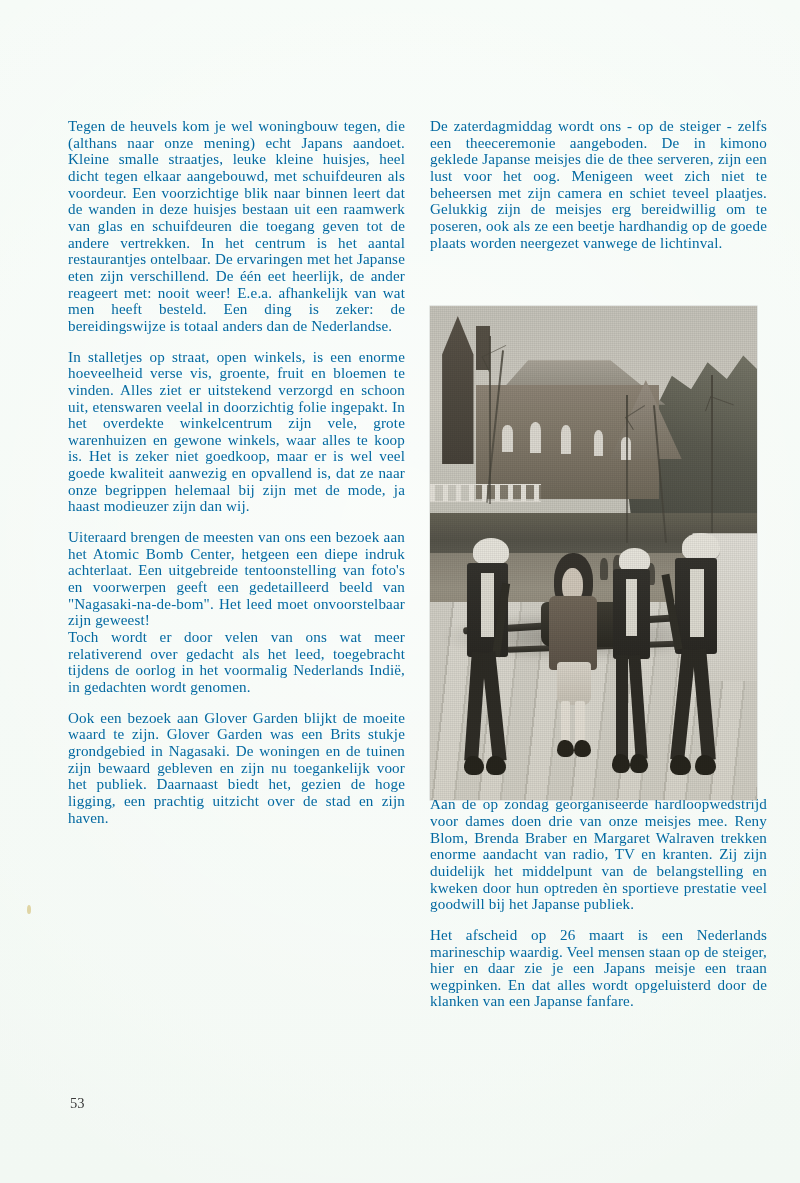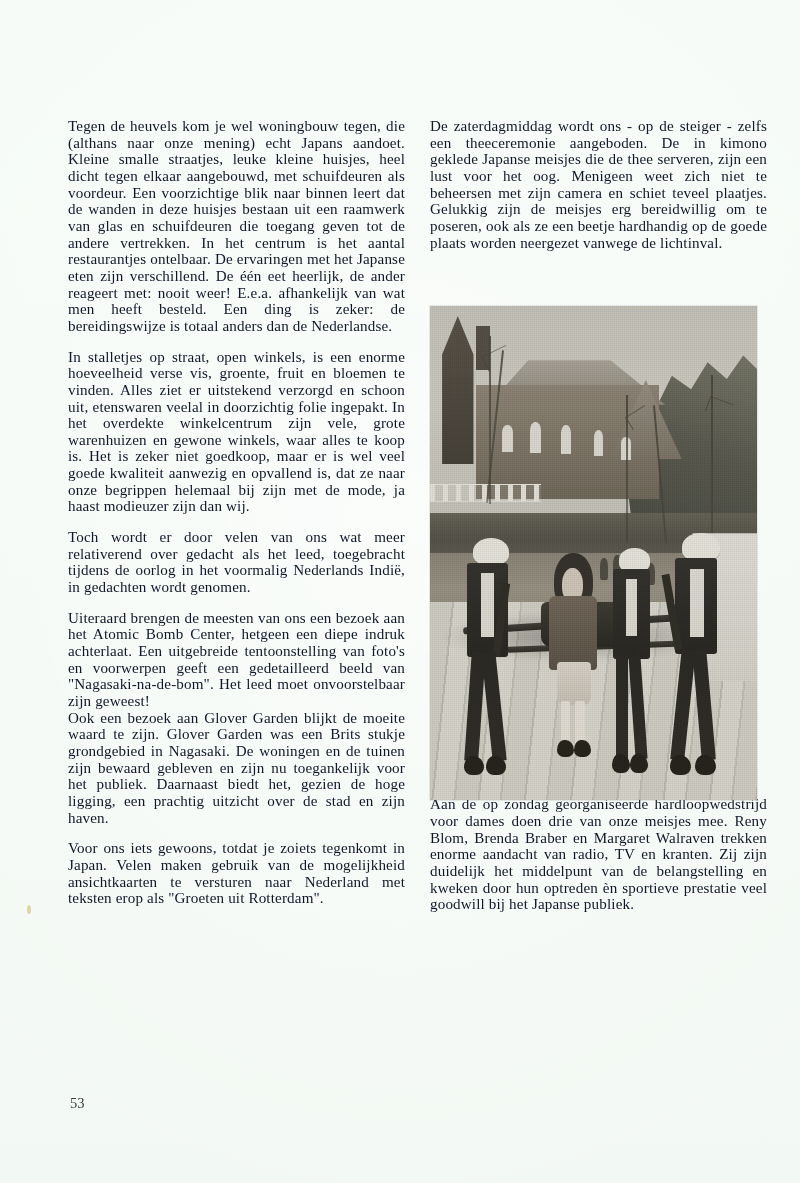--- a/index.html
+++ b/index.html
@@ -42,21 +42,21 @@
   .col-left  { left: 0; }
   .col-right { left: 362px; }
 
   p.body {
     margin: 0 0 14px 0;
     font-size: 15.1px;
     line-height: 16.65px;
     text-align: justify;
     text-justify: inter-word;
     letter-spacing: 0.01em;
-    color: #0f172a;
+    color: #0369a1;
     -webkit-font-smoothing: antialiased;
   }
   p.tight { margin-bottom: 0; }
 
   .page-number {
     position: absolute;
     left: 70px;
     top: 1096px;
     font-size: 14.5px;
     line-height: 1;
@@ -273,32 +273,32 @@
 <body>
 
 <div class="page">
   <div class="paper-tone"></div>
 
   <div class="columns">
 
     <div class="col col-left">
       <p class="body">Tegen de heuvels kom je wel woningbouw tegen, die (althans naar onze mening) echt Japans aandoet. Kleine smalle straatjes, leuke kleine huisjes, heel dicht tegen elkaar aangebouwd, met schuifdeuren als voordeur. Een voorzichtige blik naar binnen leert dat de wanden in deze huisjes bestaan uit een raamwerk van glas en schuifdeuren die toegang geven tot de andere vertrekken. In het centrum is het aantal restaurantjes ontelbaar. De ervaringen met het Japanse eten zijn verschillend. De één eet heerlijk, de ander reageert met: nooit weer! E.e.a. afhankelijk van wat men heeft besteld. Een ding is zeker: de bereidingswijze is totaal anders dan de Nederlandse.</p>
       <p class="body">In stalletjes op straat, open winkels, is een enorme hoeveelheid verse vis, groente, fruit en bloemen te vinden. Alles ziet er uitstekend verzorgd en schoon uit, etenswaren veelal in doorzichtig folie ingepakt. In het overdekte winkelcentrum zijn vele, grote warenhuizen en gewone winkels, waar alles te koop is. Het is zeker niet goedkoop, maar er is wel veel goede kwaliteit aanwezig en opvallend is, dat ze naar onze begrippen helemaal bij zijn met de mode, ja haast modieuzer zijn dan wij.</p>
+      <p class="body tight">Uiteraard brengen de meesten van ons een bezoek aan het Atomic Bomb Center, hetgeen een diepe indruk achterlaat. Een uitgebreide tentoonstelling van foto's en voorwerpen geeft een gedetailleerd beeld van "Nagasaki-na-de-bom". Het leed moet onvoorstelbaar zijn geweest!</p>
       <p class="body">Toch wordt er door velen van ons wat meer relativerend over gedacht als het leed, toegebracht tijdens de oorlog in het voormalig Nederlands Indië, in gedachten wordt genomen.</p>
-      <p class="body tight">Uiteraard brengen de meesten van ons een bezoek aan het Atomic Bomb Center, hetgeen een diepe indruk achterlaat. Een uitgebreide tentoonstelling van foto's en voorwerpen geeft een gedetailleerd beeld van "Nagasaki-na-de-bom". Het leed moet onvoorstelbaar zijn geweest!</p>
       <p class="body">Ook een bezoek aan Glover Garden blijkt de moeite waard te zijn. Glover Garden was een Brits stukje grondgebied in Nagasaki. De woningen en de tuinen zijn bewaard gebleven en zijn nu toegankelijk voor het publiek. Daarnaast biedt het, gezien de hoge ligging, een prachtig uitzicht over de stad en zijn haven.</p>
-      <p class="body">Voor ons iets gewoons, totdat je zoiets tegenkomt in Japan. Velen maken gebruik van de mogelijkheid ansichtkaarten te versturen naar Nederland met teksten erop als "Groeten uit Rotterdam".</p>
     </div>
 
     <div class="col col-right">
       <p class="body">De zaterdagmiddag wordt ons - op de steiger - zelfs een theeceremonie aangeboden. De in kimono geklede Japanse meisjes die de thee serveren, zijn een lust voor het oog. Menigeen weet zich niet te beheersen met zijn camera en schiet teveel plaatjes. Gelukkig zijn de meisjes erg bereidwillig om te poseren, ook als ze een beetje hardhandig op de goede plaats worden neergezet vanwege de lichtinval.</p>
 
       <div style="height:531px"></div>
 
       <p class="body">Aan de op zondag georganiseerde hardloopwedstrijd voor dames doen drie van onze meisjes mee. Reny Blom, Brenda Braber en Margaret Walraven trekken enorme aandacht van radio, TV en kranten. Zij zijn duidelijk het middelpunt van de belangstelling en kweken door hun optreden èn sportieve prestatie veel goodwill bij het Japanse publiek.</p>
+      <p class="body">Het afscheid op 26 maart is een Nederlands marineschip waardig. Veel mensen staan op de steiger, hier en daar zie je een Japans meisje een traan wegpinken. En dat alles wordt opgeluisterd door de klanken van een Japanse fanfare.</p>
     </div>
   </div>
 
   <div class="photo">
     <div class="photo-inner">
 
       <div class="sky"></div>
       <div class="treeline"></div>
 
       <div class="tower"></div>

